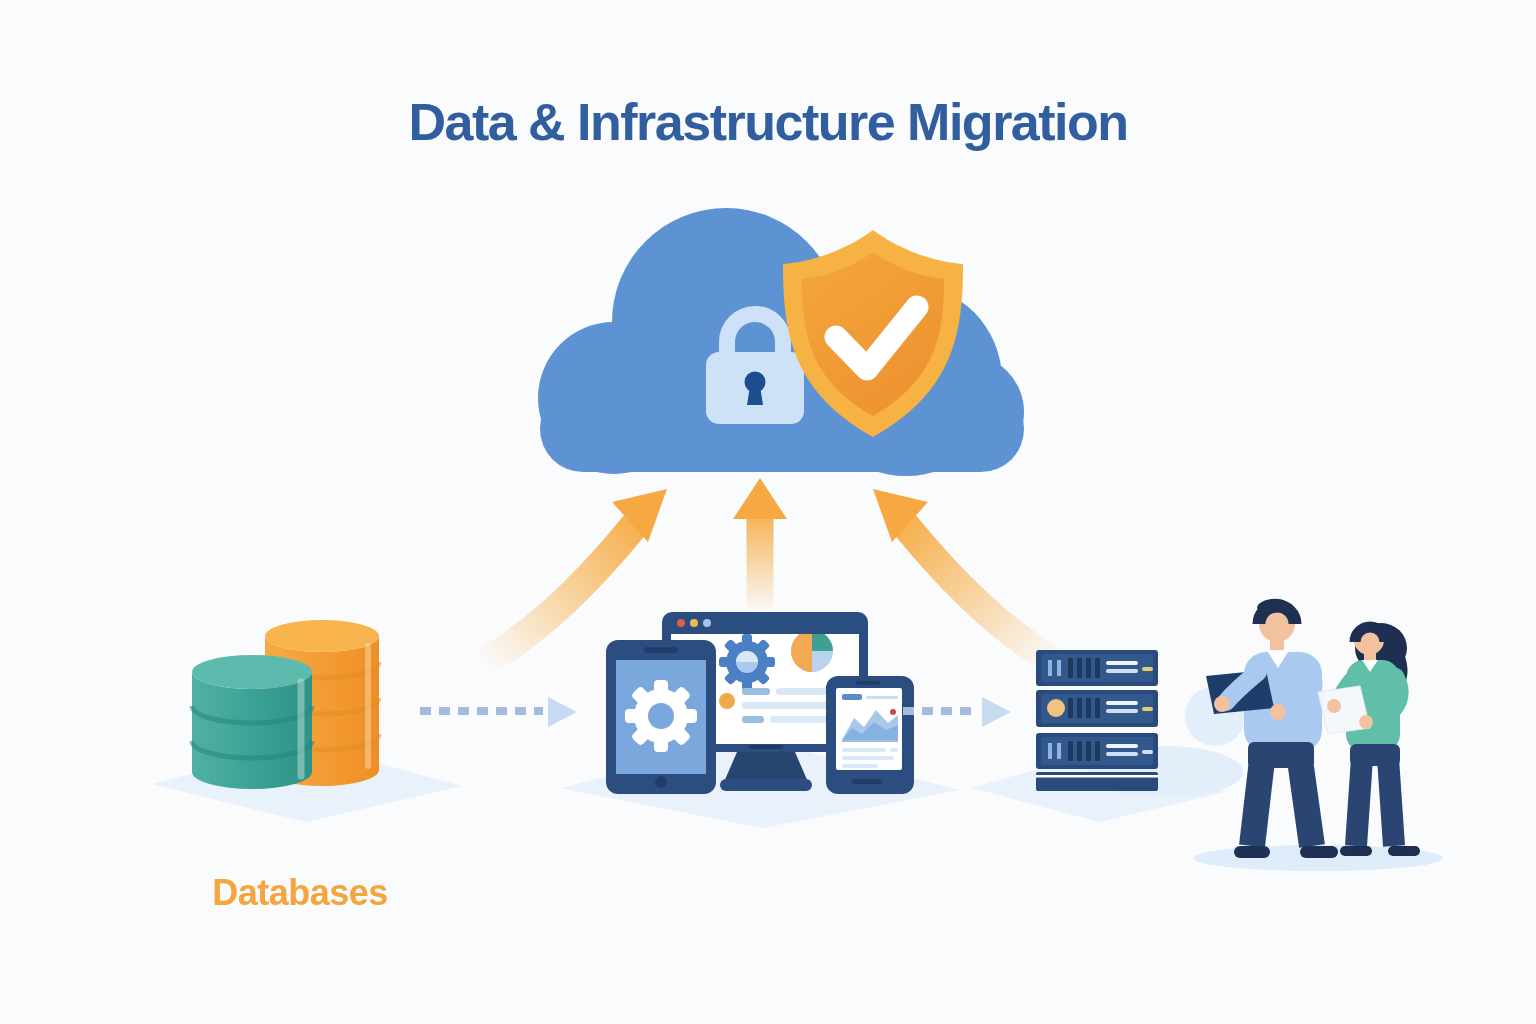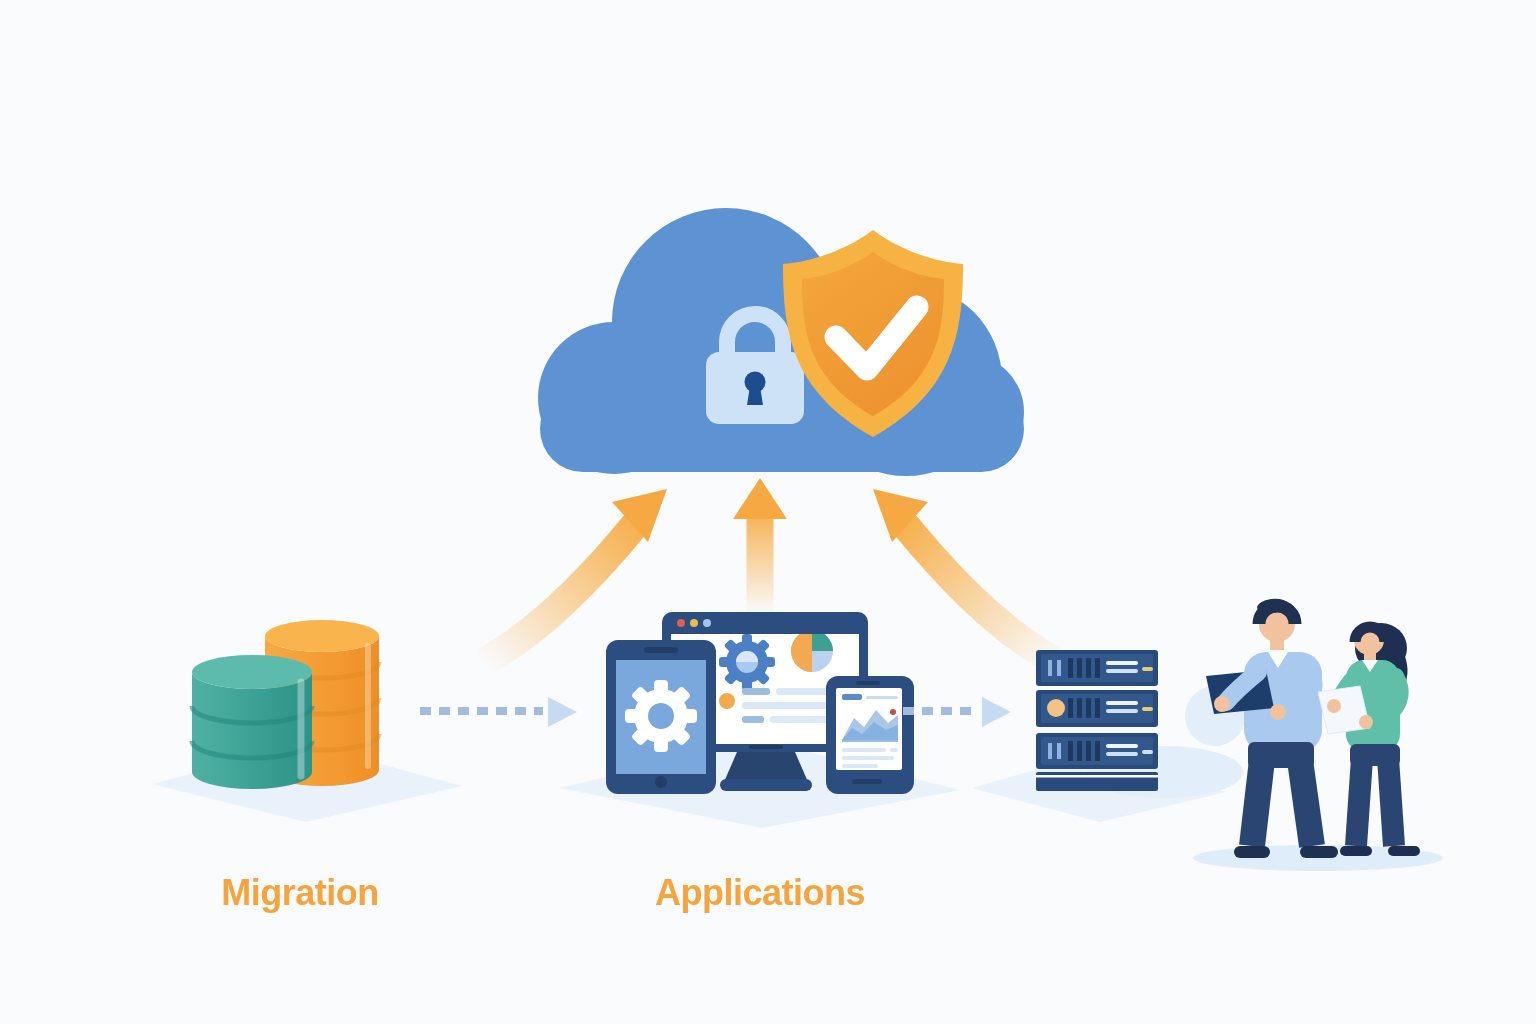--- a/index.html
+++ b/index.html
@@ -294,16 +294,16 @@
     <rect x="1350" y="744" width="50" height="22" rx="6" fill="#2b4572"></rect>
     <path d="M1362,758 L1356,846" stroke="#2b4572" stroke-width="22"></path>
     <path d="M1388,758 L1394,846" stroke="#2b4572" stroke-width="22"></path>
     <rect x="1340" y="846" width="32" height="10" rx="5" fill="#1f2f52"></rect>
     <rect x="1388" y="846" width="32" height="10" rx="5" fill="#1f2f52"></rect>
     <circle cx="1369" cy="640" r="15" fill="#f2c29e"></circle>
     <path d="M1355,642 a15,15 0 0 1 30,0" fill="none" stroke="#1f2f52" stroke-width="11"></path>
   </g>
 </svg>
 
-<div class="section-label lbl-databases">Migration</div>
-<div class="section-label lbl-applications">Applications</div>
+<div class="page-title">Data &amp; Infrastructure Migration</div>
+<div class="section-label lbl-databases">Databases</div>
 
 </div>
 
 </body></html>

